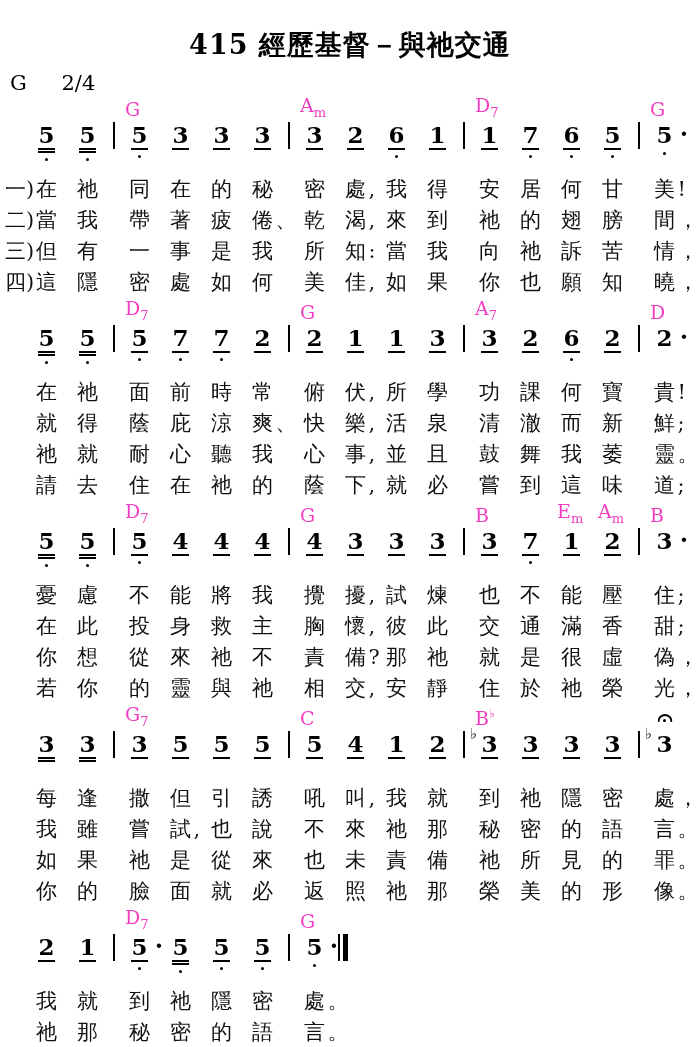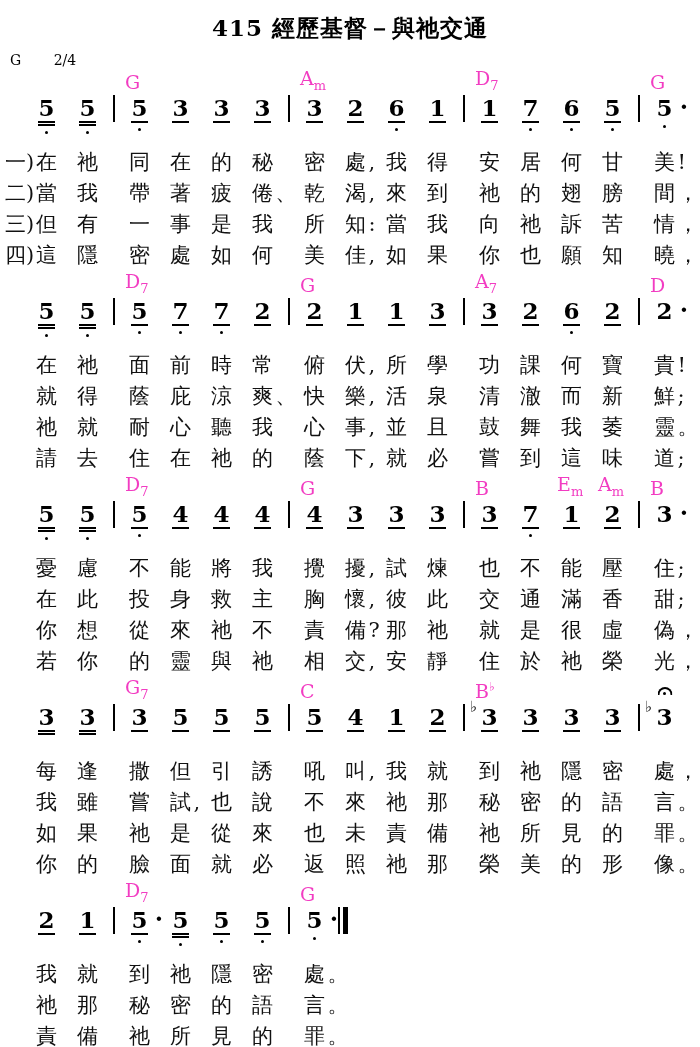--- a/index.html
+++ b/index.html
@@ -1,24 +1,24 @@
 <!DOCTYPE html>
 <html><head>
 <meta charset="utf-8">
 <style>
   html,body { margin:0; padding:0; }
   body {
     width:700px; height:1047px; background:#ffffff; overflow:hidden;
     font-family:"DejaVu Serif","Liberation Serif",serif; color:#000;
   }
   .title {
-    text-align:center; font-size:23px; font-weight:bold;
-    padding-top:13px; letter-spacing:1px;
+    text-align:center; font-size:27px; font-weight:bold;
+    padding-top:27px; letter-spacing:1px;
   }
-  .keyrow { font-size:14px; margin:8px 0 0 10px; }
+  .keyrow { font-size:21px; margin:8px 0 0 10px; }
   .keyrow .time { margin-left:28px; }
   .score { padding-left:26px; margin-top:2px; }
   .system { margin-bottom:2px; }
   .music-row {
     display:flex; align-items:flex-start;
     margin-top:27px; margin-bottom:9px;
   }
   .ncell { width:41px; position:relative; text-align:center; }
   .nwrap { position:relative; height:25px; }
   .num {

